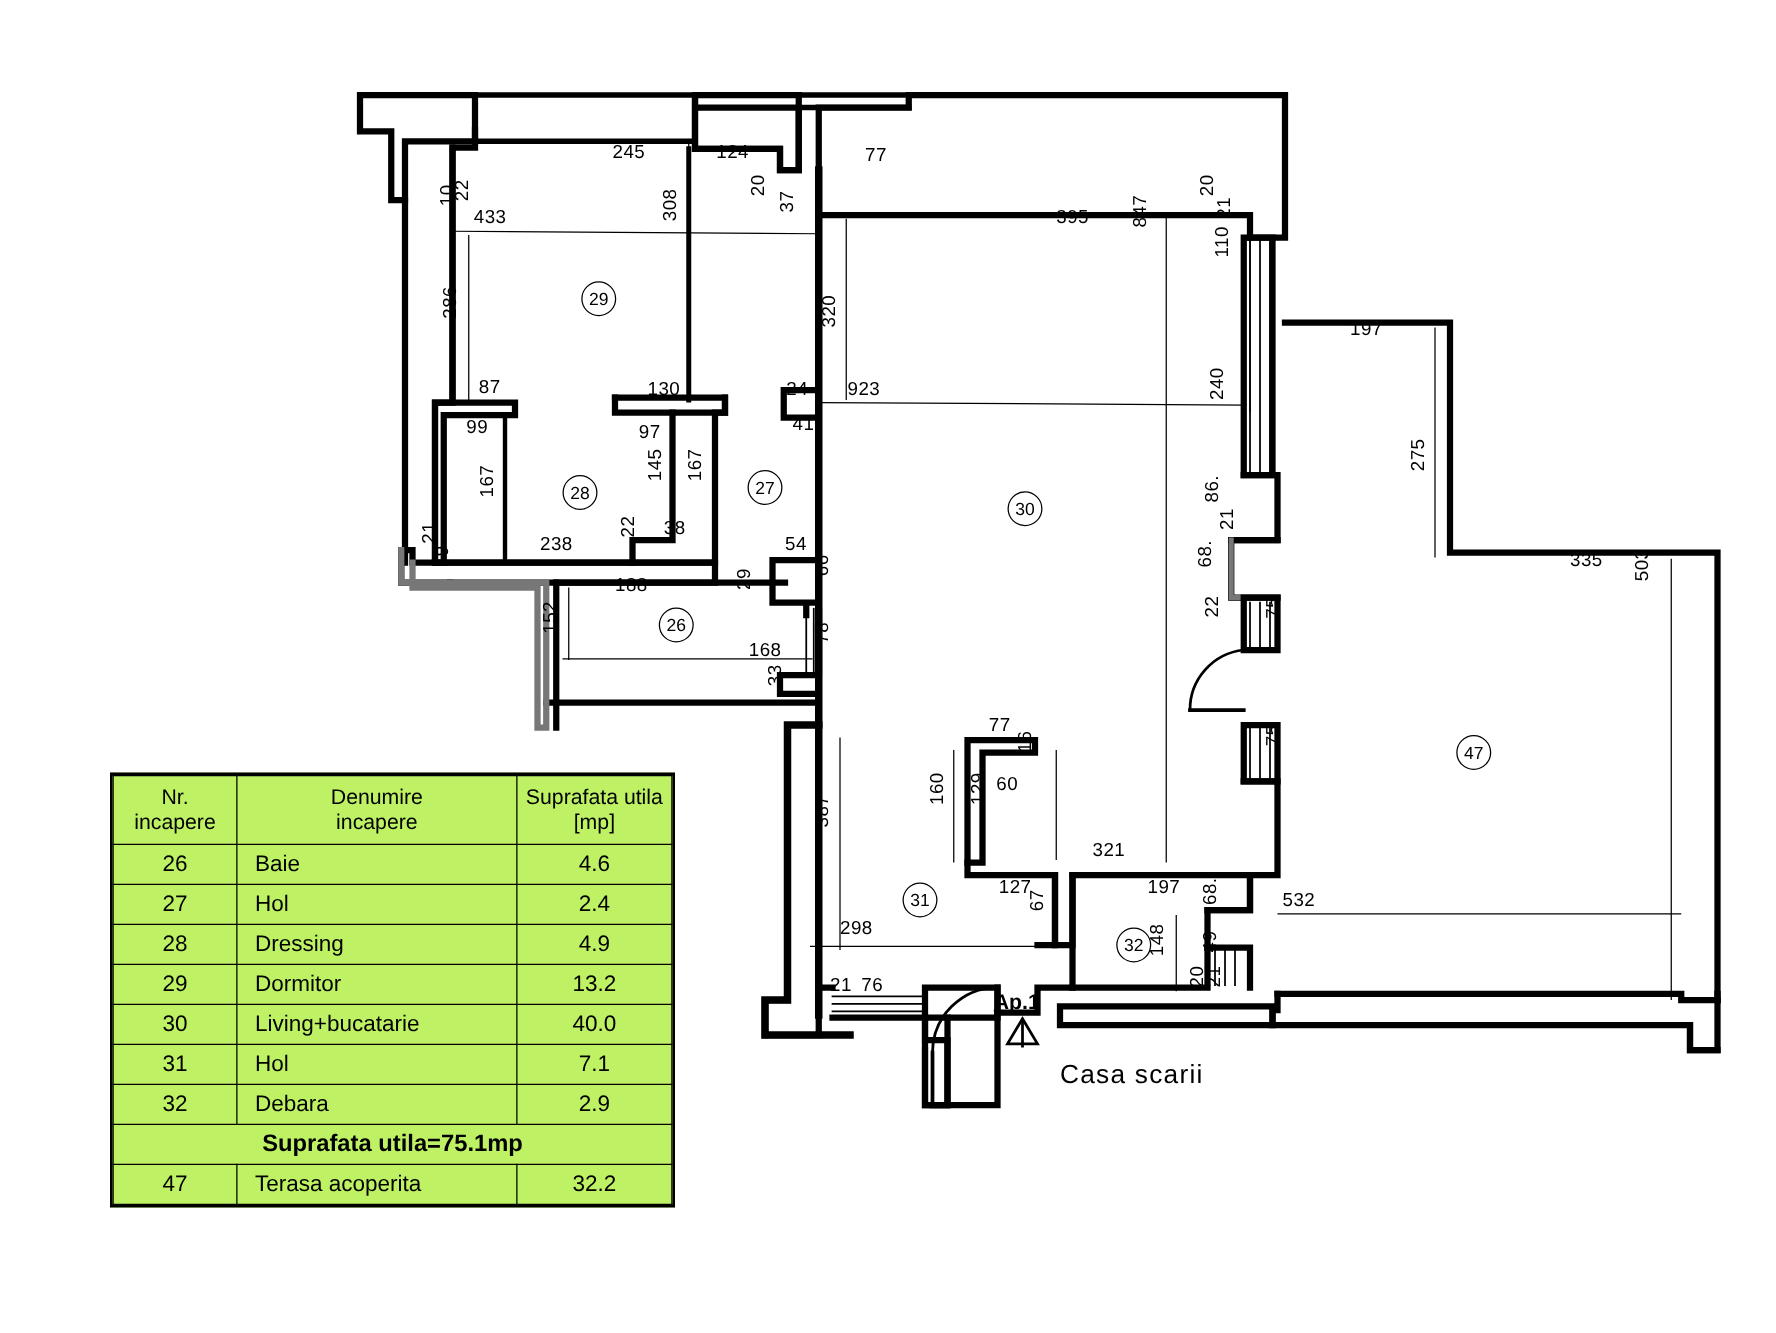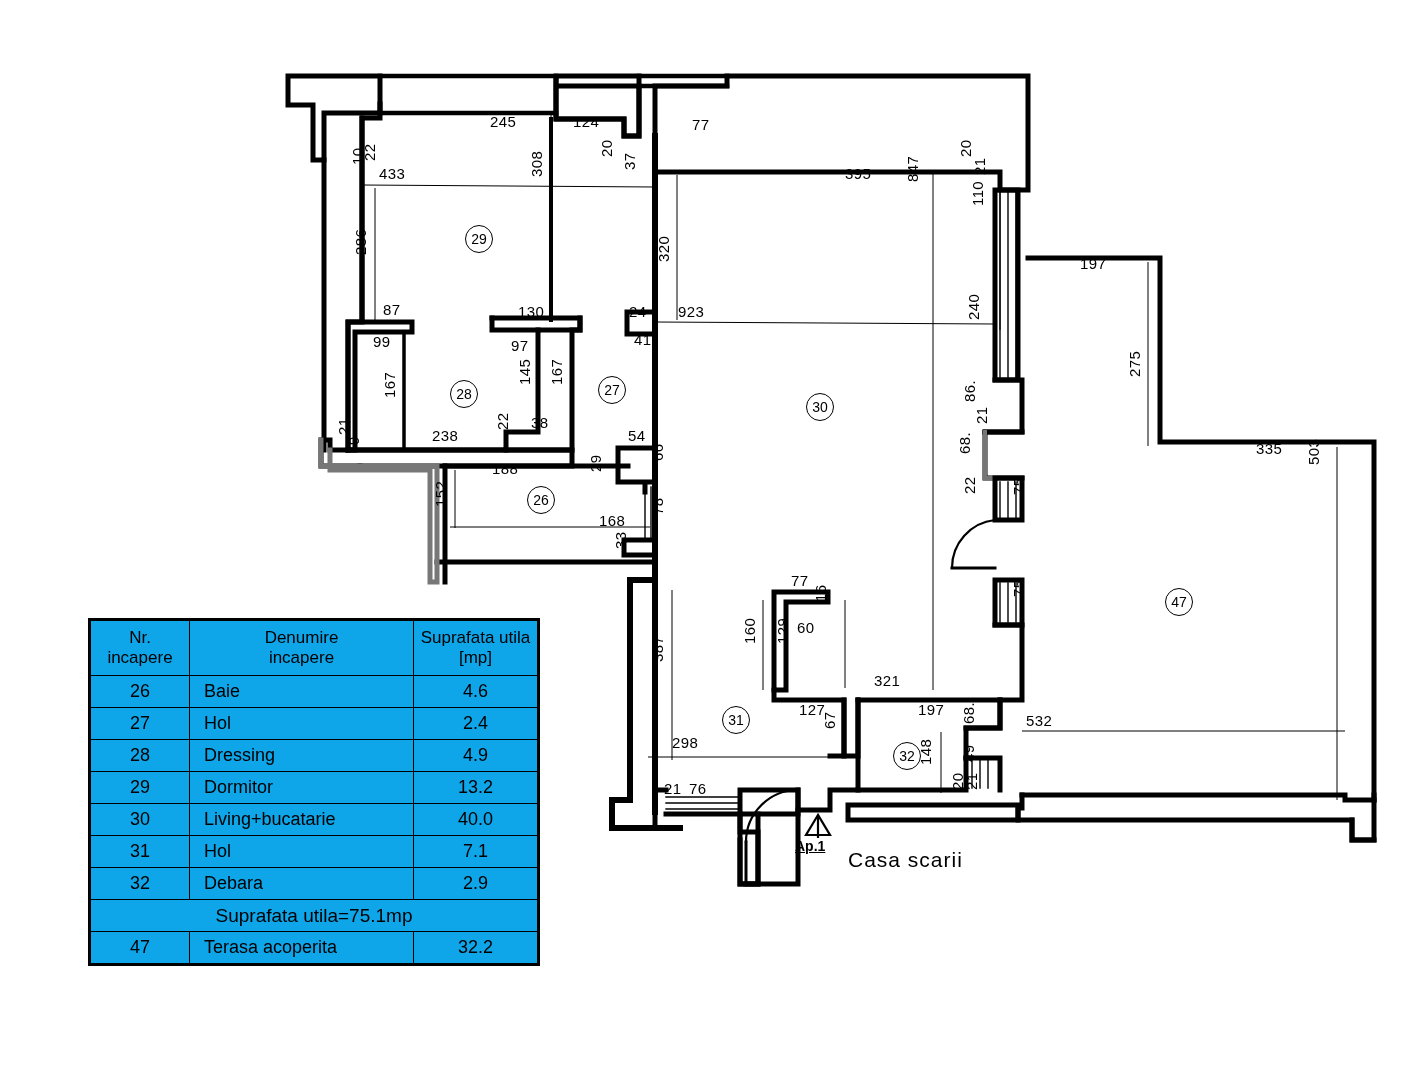--- a/index.html
+++ b/index.html
@@ -13,34 +13,34 @@
        color:#000;white-space:nowrap;letter-spacing:.4px;}
   .dim.v{transform-origin:left bottom;transform:rotate(-90deg);}
 
   
   .roomnum{position:absolute;width:26px;height:26px;border:1.6px solid #000;border-radius:50%;
            display:flex;align-items:center;justify-content:center;font-size:14px;color:#000;
            background:#fff;font-family:"Liberation Sans",sans-serif;}
 
   
   .freetext{position:absolute;font-family:"Liberation Sans",sans-serif;color:#000;white-space:nowrap;}
-  #ap-label{font-size:14px;font-weight:bold;left:795px;top:838px;text-decoration:underline;}
+  #ap-label{font-size:17px;font-weight:bold;left:795px;top:792px;text-decoration:underline;}
   #casa-scarii{font-size:21px;left:848px;top:848px;letter-spacing:1px;}
 
   
   #legend{position:absolute;left:88px;top:618px;width:448px;border:2px solid #000;
-          border-collapse:collapse;background:#0ea5e9;}
+          border-collapse:collapse;background:#bef264;}
   #legend table{border-collapse:collapse;width:100%;}
   #legend td,#legend th{border:1px solid #000;padding:2px 4px;font-size:18px;color:#000;
           font-family:"Liberation Sans",sans-serif;font-weight:normal;text-align:center;
           line-height:1.15;height:27px;}
   #legend th{font-size:17px;height:50px;}
   #legend td.name,#legend th.name{text-align:left;padding-left:14px;}
   #legend th.name{text-align:center;padding-left:4px;}
-  #legend td.total{font-weight:normal;font-size:19px;}
+  #legend td.total{font-weight:bold;font-size:19px;}
   #legend td.nr{width:90px;}
   #legend td.area{width:115px;}
 </style>
 </head>
 <body>
 
 <div id="stage">
 
 <svg id="plan" viewBox="0 0 1421 1066" xmlns="http://www.w3.org/2000/svg">
 

